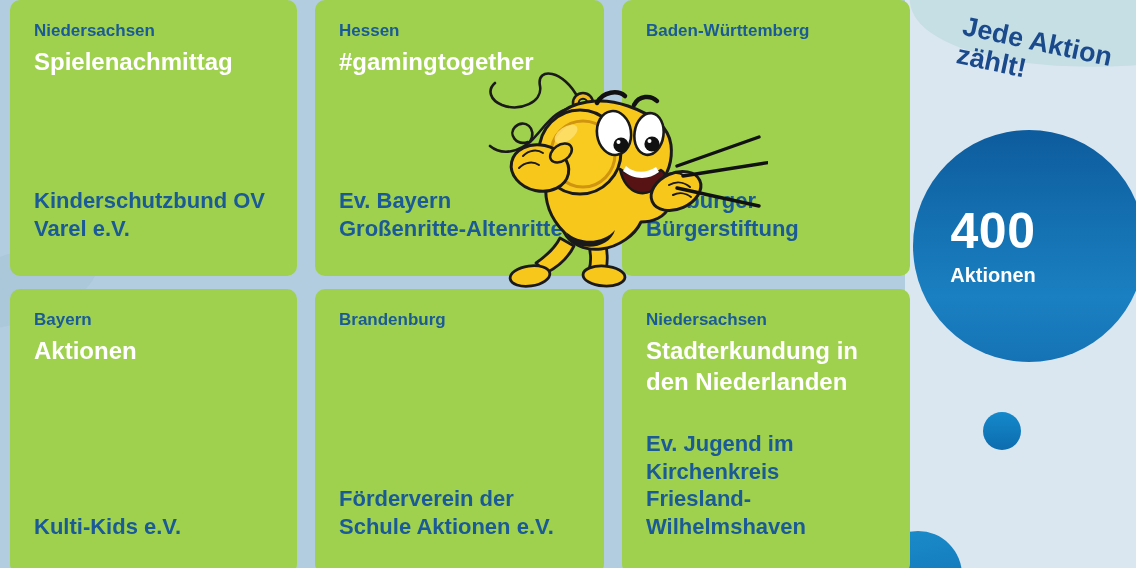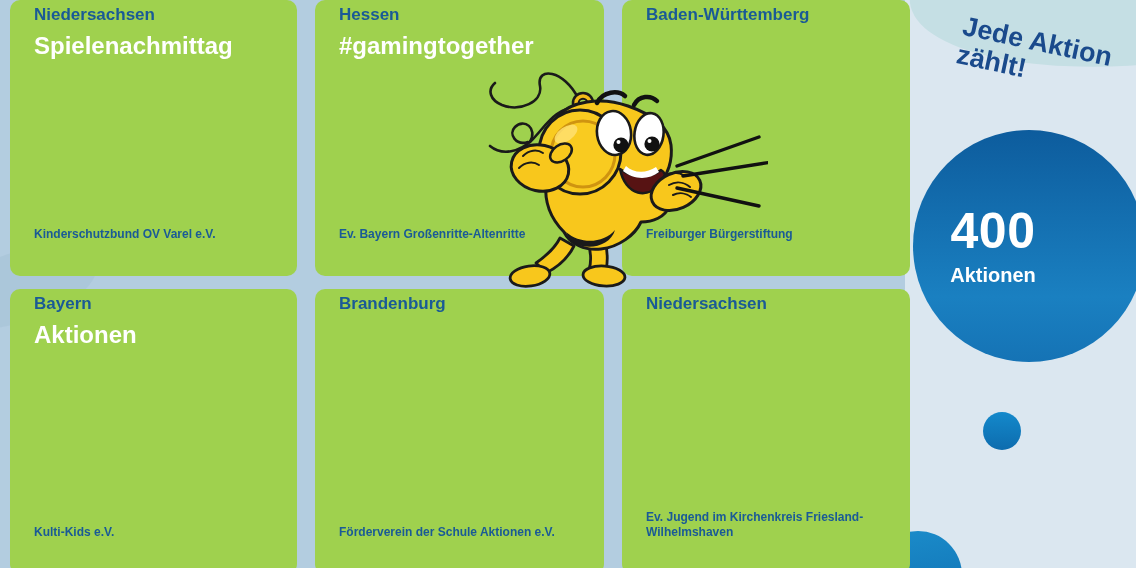--- a/index.html
+++ b/index.html
@@ -56,31 +56,31 @@
   
   .grid{
     left:10px;top:0;z-index:2;
     display:grid;
     grid-template-columns:287px 289px 288px;
     grid-template-rows:276px 285px;
     column-gap:18px;row-gap:13px;
   }
   .card{
     background:#9fd14e;border-radius:10px;
-    padding:4px 23px 34px 24px;box-sizing:border-box;
+    padding:20px 23px 34px 24px;box-sizing:border-box;
     display:flex;flex-direction:column;
   }
   .card .state{
     color:#1a5a96;font-size:17px;font-weight:700;line-height:1.3;margin-bottom:5px;
   }
   .card .title{
     color:#ffffff;font-size:24px;font-weight:700;line-height:1.27;
   }
   .card .org{
-    margin-top:auto;color:#1a5a96;font-size:12px;font-weight:700;line-height:1.25;
+    margin-top:auto;color:#1a5a96;font-size:22px;font-weight:700;line-height:1.25;
   }
 
   
   .mascot{
     left:468px;top:64px;width:300px;height:236px;z-index:5;
   }
 </style>
 </head>
 <body>
 
@@ -119,20 +119,21 @@
     <div class="state">Bayern</div>
     <div class="title">Aktionen</div>
     <div class="org">Kulti-Kids e.V.</div>
   </div>
   <div class="card">
     <div class="state">Brandenburg</div>
     <div class="org">Förderverein der Schule Aktionen e.V.</div>
   </div>
   <div class="card">
     <div class="state">Niedersachsen</div>
+    <div class="title">Stadterkundung in den Niederlanden</div>
     <div class="org">Ev. Jugend im Kirchenkreis Friesland-Wilhelmshaven</div>
   </div>
 </div>
 
 <svg class="abs mascot" viewBox="0 0 300 236" xmlns="http://www.w3.org/2000/svg">
 
   <g stroke="#1a1a1a" stroke-width="2.6" fill="none" stroke-linecap="round">
     <path d="M110,34 C96,6 68,2 72,22 C75,38 52,48 34,41 C22,36 19,26 27,19"></path>
     <path d="M112,42 C86,44 78,62 64,76 C52,88 34,92 22,82"></path>
     <path d="M62,78 C70,64 56,54 47,63 C40,70 48,82 60,78"></path>

